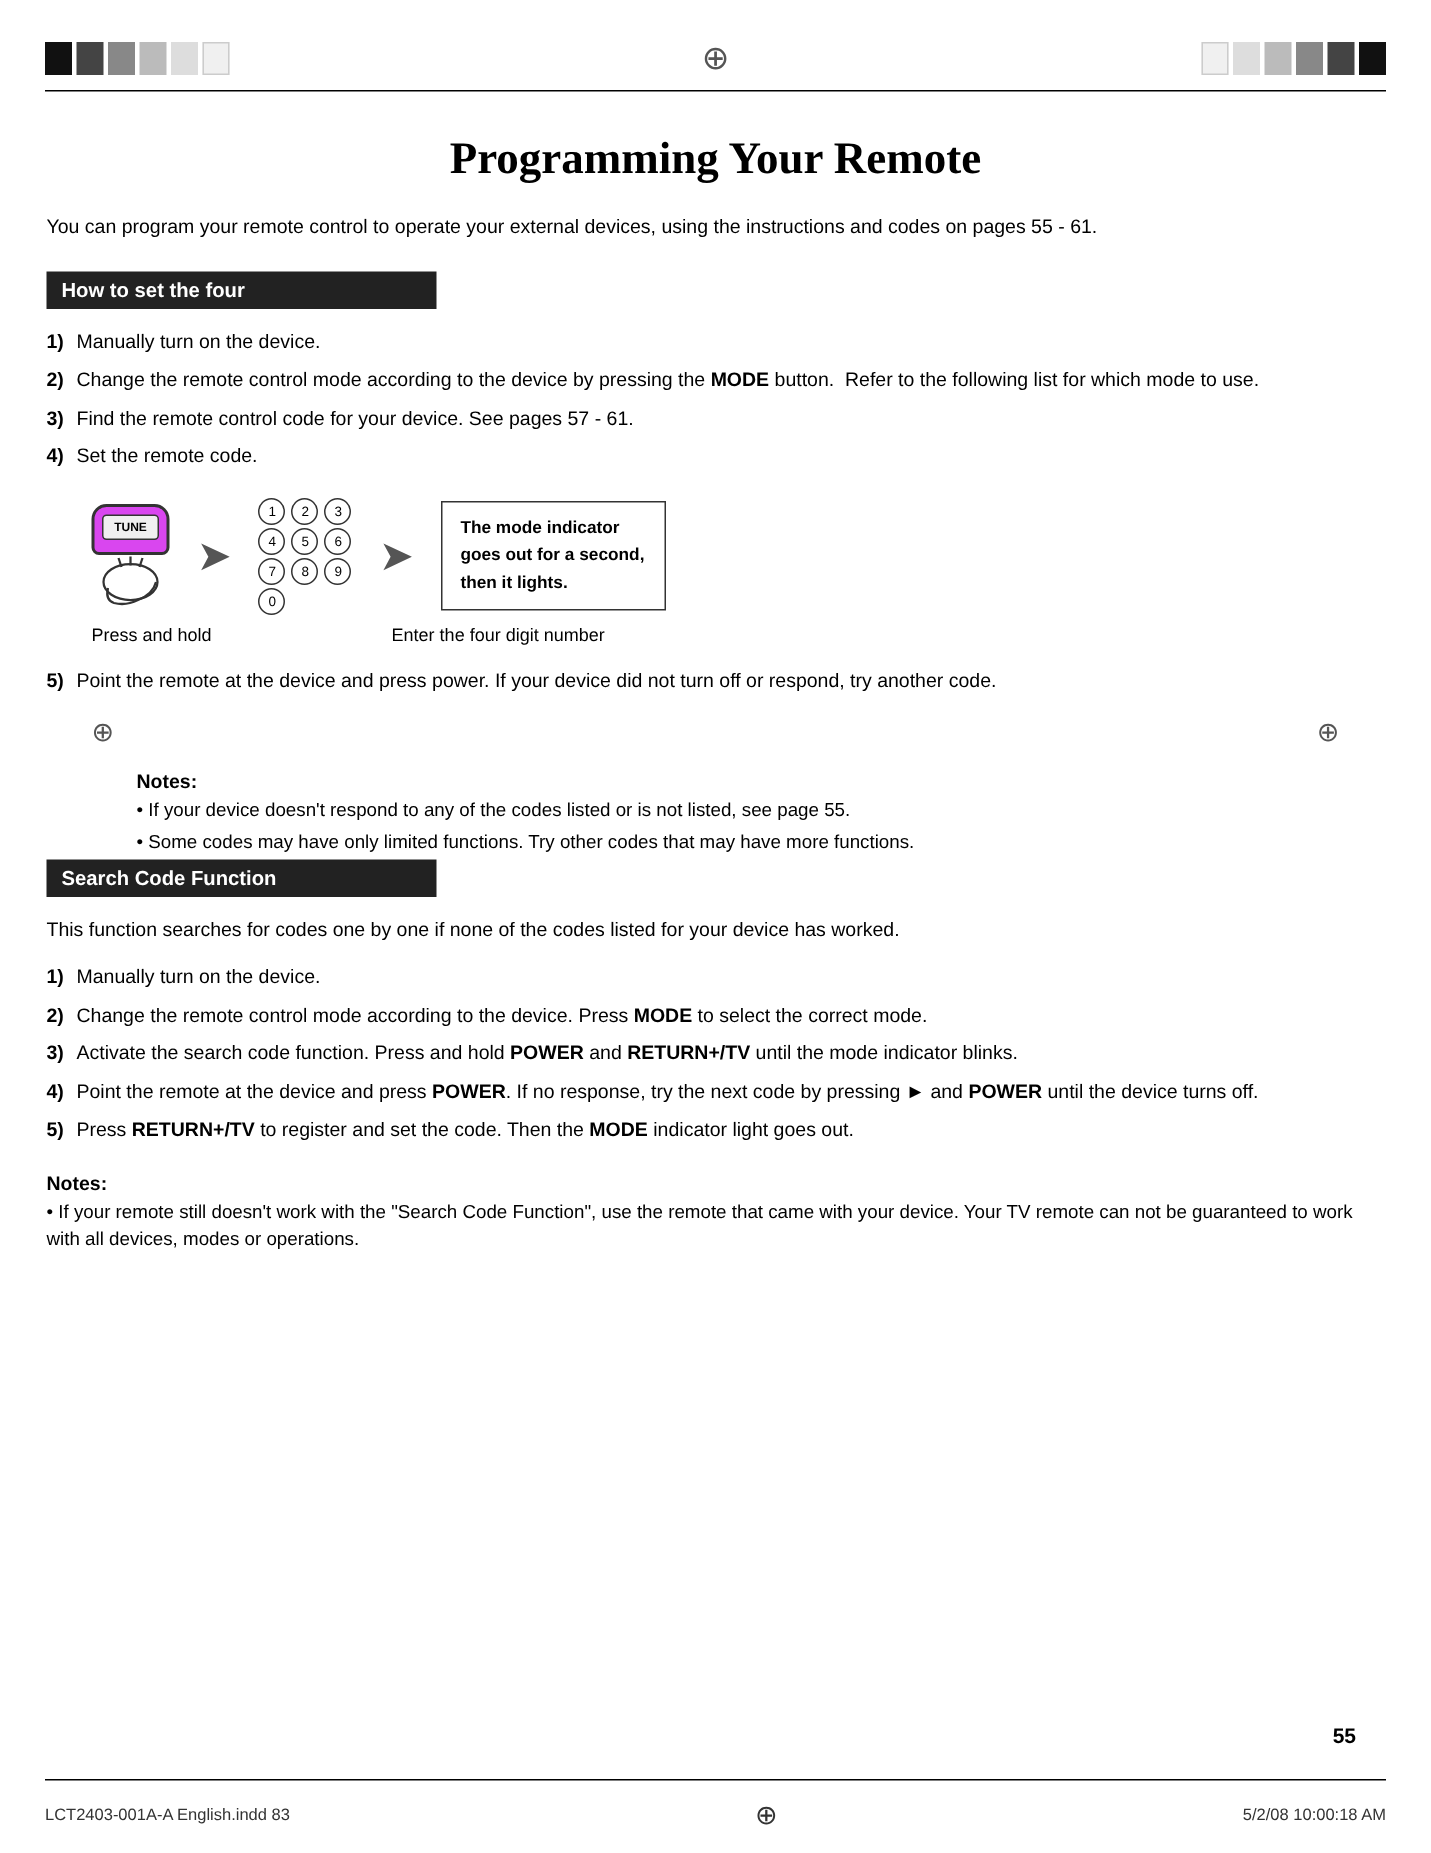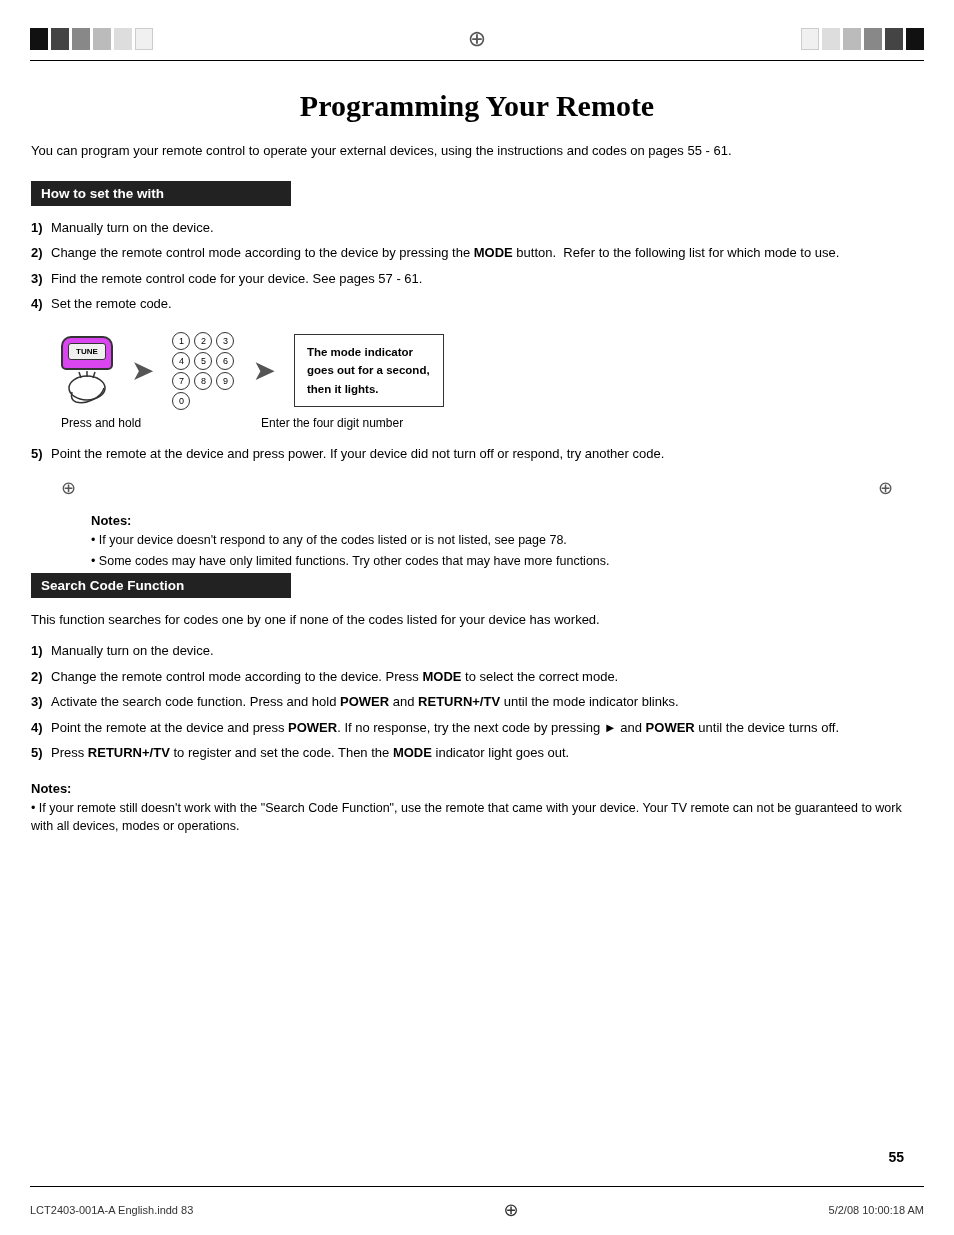--- a/index.html
+++ b/index.html
@@ -252,21 +252,21 @@
 
 <div class="top-line"></div>
 
 <h1 class="page-title">Programming Your Remote</h1>
 
 <div class="content-area">
 
   <p class="intro-text">You can program your remote control to operate your external devices, using the instructions and codes on pages 55 - 61.</p>
 
   <div>
-    <div class="section-header">How to set the with</div>
+    <div class="section-header">How to set the four</div>
 
     <ol class="steps">
       <li class="step">
         <span class="step-num">1)</span>
         <span>Manually turn on the device.</span>
       </li>
       <li class="step">
         <span class="step-num">2)</span>
         <span>Change the remote control mode according to the device by pressing the <strong>MODE</strong> button.&nbsp; Refer to the following list for which mode to use.</span>
       </li>
@@ -342,21 +342,21 @@
     </ol>
 
     
     <div class="crosshair-row">
       <div class="left-crosshair">⊕</div>
       <div class="right-crosshair">⊕</div>
     </div>
 
     <div style="padding-left: 60px;">
       <p class="notes-title">Notes:</p>
-      <p class="note-item">If your device doesn't respond to any of the codes listed or is not listed, see page 78.</p>
+      <p class="note-item">If your device doesn't respond to any of the codes listed or is not listed, see page 55.</p>
       <p class="note-item">Some codes may have only limited functions.  Try other codes that may have more functions.</p>
     </div>
   </div>
 
   <div style="">
     <div class="section-header">Search Code Function</div>
 
     <p style="font-size:13px; line-height:1.5; margin-bottom:12px;">This function searches for codes one by one if none of the codes listed for your device has worked.</p>
 
     <ol class="steps">

